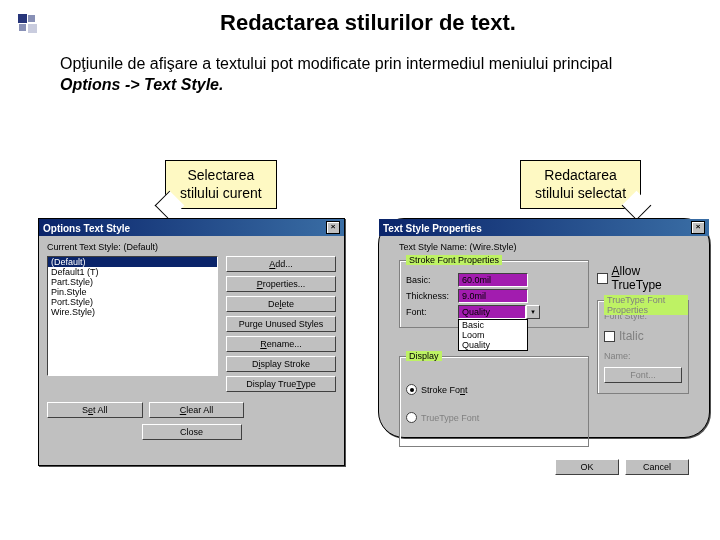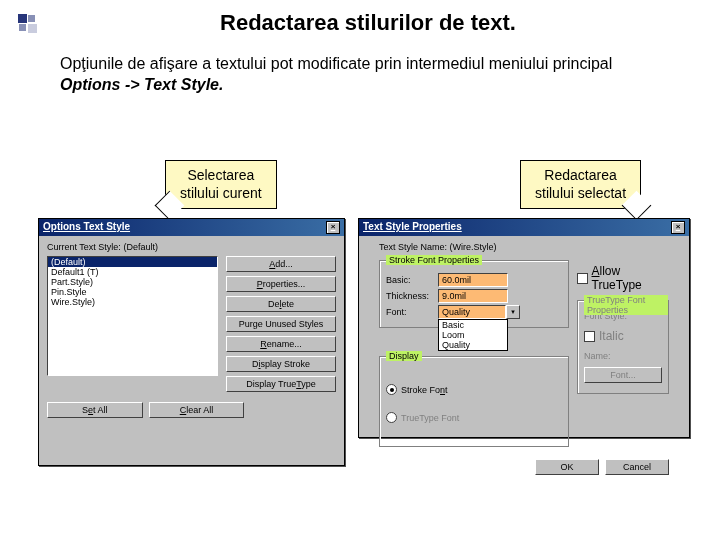--- a/index.html
+++ b/index.html
@@ -79,22 +79,21 @@
     color: #000;
   }
   .win .titlebar {
     background: linear-gradient(to right, #0a246a, #3a6ea5);
     color: #fff;
     font-weight: bold;
     font-size: 10px;
     padding: 2px 4px;
     display: flex;
     justify-content: space-between;
-    align-items: flex-start;
-    text-decoration: underline;
+    align-items: flex-end;
   }
   .titlebar .xbtn {
     width: 12px; height: 11px;
     background: #c0c0c0;
     border: 1px solid #000;
     box-shadow: inset 1px 1px 0 #fff;
     font-size: 8px;
     line-height: 9px;
     text-align: center;
     color: #000;
@@ -109,21 +108,21 @@
     padding: 2px 4px;
     font-size: 9px;
     text-align: center;
     display: block;
     width: 100%;
     box-sizing: border-box;
     margin-bottom: 4px;
   }
   .u { text-decoration: underline; }
   .field {
-    background: #fdba74;
+    background: #a21caf;
     border-top: 1px solid #404040;
     border-left: 1px solid #404040;
     border-right: 1px solid #fff;
     border-bottom: 1px solid #fff;
     padding: 1px 3px;
     font-size: 9px;
     box-sizing: border-box;
   }
   .groupbox {
     border: 1px solid #808080;
@@ -191,21 +190,21 @@
   #dlg1 .cols { display: flex; gap: 8px; }
   #dlg1 .leftcol { flex: 1; }
   #dlg1 .leftcol .listbox { height: 118px; }
   #dlg1 .rightcol { width: 110px; }
   #dlg1 .bottom-row1 { display: flex; gap: 6px; margin-top: 6px; }
   #dlg1 .bottom-row1 .btn { flex: 1; }
   #dlg1 .bottom-row2 { display: flex; justify-content: center; margin-top: 2px; }
   #dlg1 .bottom-row2 .btn { width: 100px; }
 
   
-  #dlg2 { left: 358px; top: 218px; width: 330px; height: 218px; }
+  #dlg2 { left: 378px; top: 218px; width: 330px; height: 218px; border-radius: 26px; }
   #dlg2 .body { padding: 6px 20px; }
   #dlg2 .name-row { font-size: 9px; margin-bottom: 4px; }
   #dlg2 .maincols { display: flex; gap: 8px; }
   #dlg2 .leftarea { width: 190px; position: relative; }
   #dlg2 .rightarea { flex: 1; }
   #dlg2 .footer { display: flex; justify-content: flex-end; gap: 6px; margin-top: 8px; }
   #dlg2 .footer .btn { width: 64px; }
 </style>
 </head>
 <body>
@@ -246,37 +245,41 @@
       <span>Current Text Style:</span>
       <span>(Default)</span>
     </div>
     <div class="cols">
       <div class="leftcol">
         <div class="listbox">
           <div class="item sel">(Default)</div>
           <div class="item">Default1 (T)</div>
           <div class="item">Part.Style)</div>
           <div class="item">Pin.Style</div>
+          <div class="item">Port.Style)</div>
           <div class="item">Wire.Style)</div>
         </div>
       </div>
       <div class="rightcol">
         <span class="btn"><span class="u">A</span><span>dd...</span></span>
         <span class="btn"><span class="u">P</span>roperties...</span>
         <span class="btn">De<span class="u">l</span>ete</span>
         <span class="btn">Purge Unused Styles</span>
         <span class="btn"><span class="u">R</span>ename...</span>
         <span class="btn">D<span class="u">i</span>splay Stroke</span>
         <span class="btn">Display True<span class="u">T</span>ype</span>
       </div>
     </div>
     <div class="bottom-row1">
       <span class="btn">S<span class="u">e</span>t All</span>
       <span class="btn"><span class="u">C</span>lear All</span>
       <span style="flex:1"></span>
+    </div>
+    <div class="bottom-row2">
+      <span class="btn">Close</span>
     </div>
   </div>
 </div>
 
 <div id="dlg2" class="win">
   <div class="titlebar">
     <span>Text Style Properties</span>
     <span class="xbtn">×</span>
   </div>
   <div class="body">

